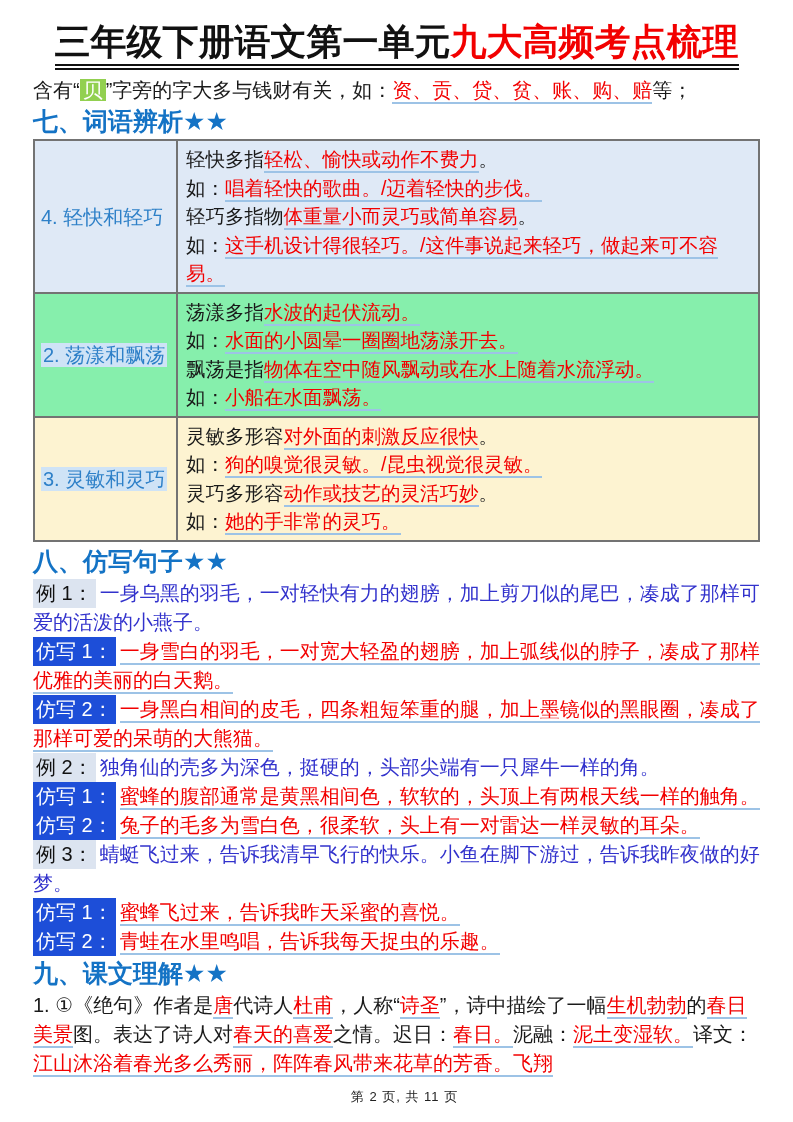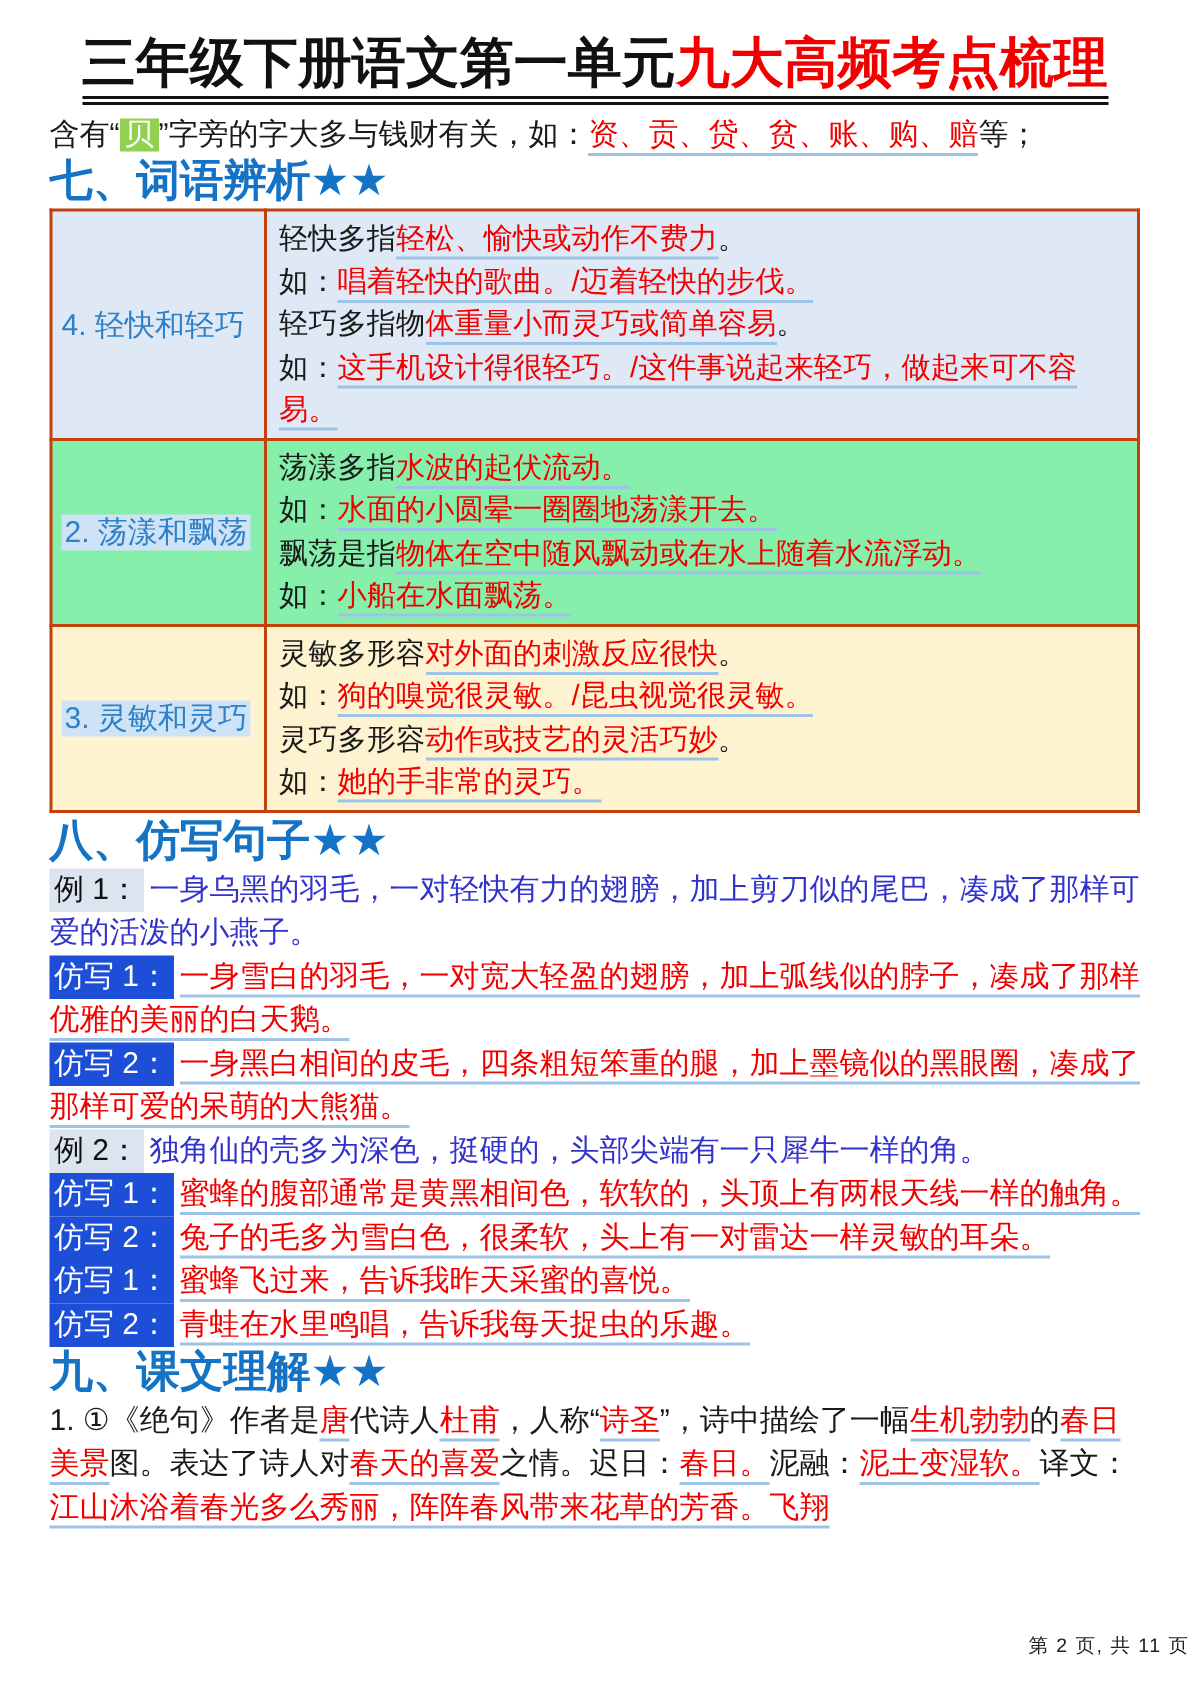--- a/index.html
+++ b/index.html
@@ -14,44 +14,44 @@
   .title { text-align:center; white-space:nowrap; line-height:1.12; margin-bottom:6px; }
   .title .tline {
     display:inline-block; font-size:36px; font-weight:bold;
     border-bottom:6px double #111; padding-bottom:2px; letter-spacing:0;
   }
   .t-black { color:#111111; }
   .t-red { color:#f20000; }
   
   .intro { font-size:20px; line-height:28px; margin:2px 0 2px 0; }
   
-  .sec { font-size:29px; font-weight:bold; color:#1473c5; line-height:30px; margin:2px 0 3px 0; }
+  .sec { font-size:25px; font-weight:bold; color:#1473c5; line-height:30px; margin:2px 0 3px 0; }
   
   .seg-k { color:#1a1a1a; }
   .seg-r { color:#f20000; border-bottom:2px solid #9dc3e6; padding-bottom:1px; }
   .seg-b { color:#3232cc; }
   .seg-g { background:#92d050; color:#ffffff; padding:0 3px; }
   
   .disc-table { border-collapse:collapse; width:727px; margin:2px 0 4px 0; }
-  .disc-table td { border:2px solid #c2410c; vertical-align:middle; }
+  .disc-table td { border:2px solid #737373; vertical-align:middle; }
   .disc-table td.cell-label { width:143px; text-align:left; padding:4px 6px; }
   .disc-table td.cell-content { padding:4px 8px; }
   tr.theme-blue td { background:#dfe9f6; }
   tr.theme-green td { background:#86efac; }
   tr.theme-yellow td { background:#fdf3d1; }
   .row-label { color:#2e80c8; font-size:20px; line-height:26px; }
   .row-label .hl { background:#cfe3f6; padding:1px 2px; }
   .content-line { font-size:19.5px; line-height:28.5px; }
   
   .para { font-size:20px; line-height:29px; margin:0; }
   .lbl { display:inline-block; padding:0 3px; margin-right:4px; }
   .lbl-example { background:#dce4f0; color:#111111; }
   .lbl-imitation { background:#1d4ed8; color:#ffffff; }
   
-  .footer { position:absolute; left:16px; right:0; bottom:16px; text-align:right;
+  .footer { position:absolute; left:16px; right:0; bottom:16px; text-align:center;
     font-size:13px; color:#222; letter-spacing:1px; }
 </style>
 </head>
 <body>
 
 <div class="page">
   <h1 class="title"><span class="tline"><span class="t-black">三年级下册语文第一单元</span><span class="t-red">九大高频考点梳理</span></span></h1>
 
   <p class="intro"><span class="seg-k">含有“</span><span class="seg-g">贝</span><span class="seg-k">”字旁的字大多与钱财有关，如：</span><span class="seg-r">资、贡、贷、贫、账、购、赔</span><span class="seg-k">等；</span></p>
 
@@ -90,20 +90,21 @@
   </table>
 
   <h2 class="sec">八、仿写句子★★</h2>
   <div id="imitation-paras">
       <p class="para"><span class="lbl lbl-example">例 1：</span><span class="seg-b">一身乌黑的羽毛，一对轻快有力的翅膀，加上剪刀似的尾巴，凑成了那样可爱的活泼的小燕子。</span></p>
       <p class="para"><span class="lbl lbl-imitation">仿写 1：</span><span class="seg-r">一身雪白的羽毛，一对宽大轻盈的翅膀，加上弧线似的脖子，凑成了那样优雅的美丽的白天鹅。</span></p>
       <p class="para"><span class="lbl lbl-imitation">仿写 2：</span><span class="seg-r">一身黑白相间的皮毛，四条粗短笨重的腿，加上墨镜似的黑眼圈，凑成了那样可爱的呆萌的大熊猫。</span></p>
       <p class="para"><span class="lbl lbl-example">例 2：</span><span class="seg-b">独角仙的壳多为深色，挺硬的，头部尖端有一只犀牛一样的角。</span></p>
       <p class="para"><span class="lbl lbl-imitation">仿写 1：</span><span class="seg-r">蜜蜂的腹部通常是黄黑相间色，软软的，头顶上有两根天线一样的触角。</span></p>
       <p class="para"><span class="lbl lbl-imitation">仿写 2：</span><span class="seg-r">兔子的毛多为雪白色，很柔软，头上有一对雷达一样灵敏的耳朵。</span></p>
+      <p class="para"><span class="lbl lbl-example">例 3：</span><span class="seg-b">蜻蜓飞过来，告诉我清早飞行的快乐。小鱼在脚下游过，告诉我昨夜做的好梦。</span></p>
       <p class="para"><span class="lbl lbl-imitation">仿写 1：</span><span class="seg-r">蜜蜂飞过来，告诉我昨天采蜜的喜悦。</span></p>
       <p class="para"><span class="lbl lbl-imitation">仿写 2：</span><span class="seg-r">青蛙在水里鸣唱，告诉我每天捉虫的乐趣。</span></p>
     </div>
 
   <h2 class="sec">九、课文理解★★</h2>
   <div id="comprehension-paras">
       <p class="para"><span class="seg-k">1. ①《绝句》作者是</span><span class="seg-r">唐</span><span class="seg-k">代诗人</span><span class="seg-r">杜甫</span><span class="seg-k">，人称“</span><span class="seg-r">诗圣</span><span class="seg-k">”，诗中描绘了一幅</span><span class="seg-r">生机勃勃</span><span class="seg-k">的</span><span class="seg-r">春日美景</span><span class="seg-k">图。表达了诗人对</span><span class="seg-r">春天的喜爱</span><span class="seg-k">之情。迟日：</span><span class="seg-r">春日。</span><span class="seg-k">泥融：</span><span class="seg-r">泥土变湿软。</span><span class="seg-k">译文：</span><span class="seg-r">江山沐浴着春光多么秀丽，阵阵春风带来花草的芳香。飞翔</span></p>
     </div>
 
   <div class="footer">第 2 页, 共 11 页</div>

